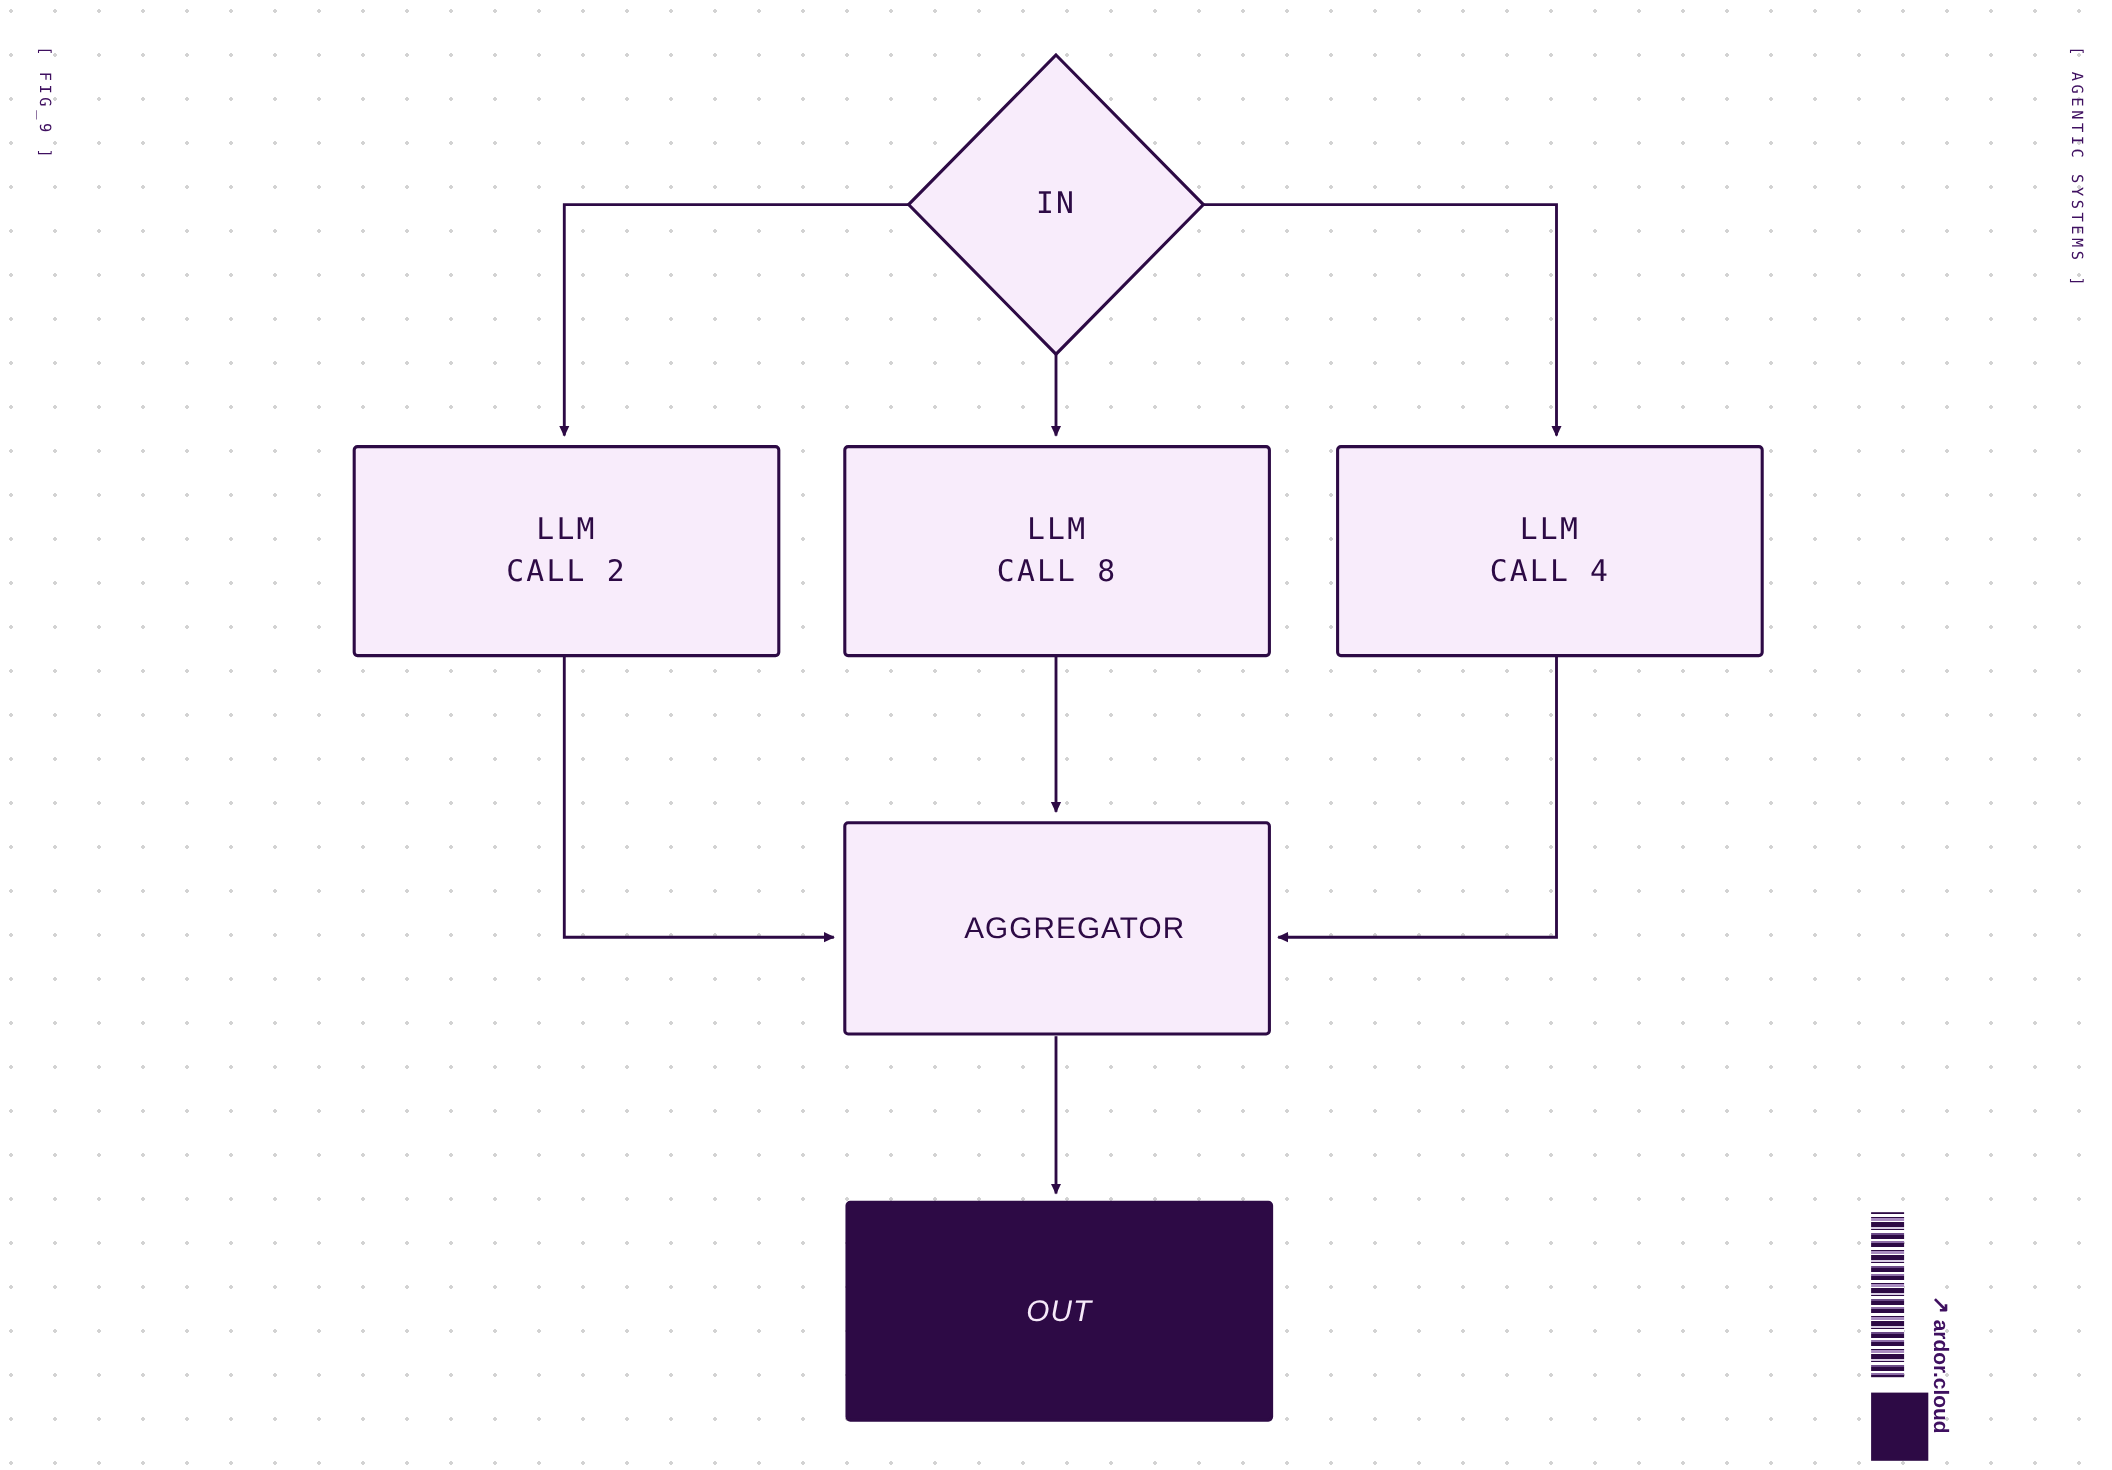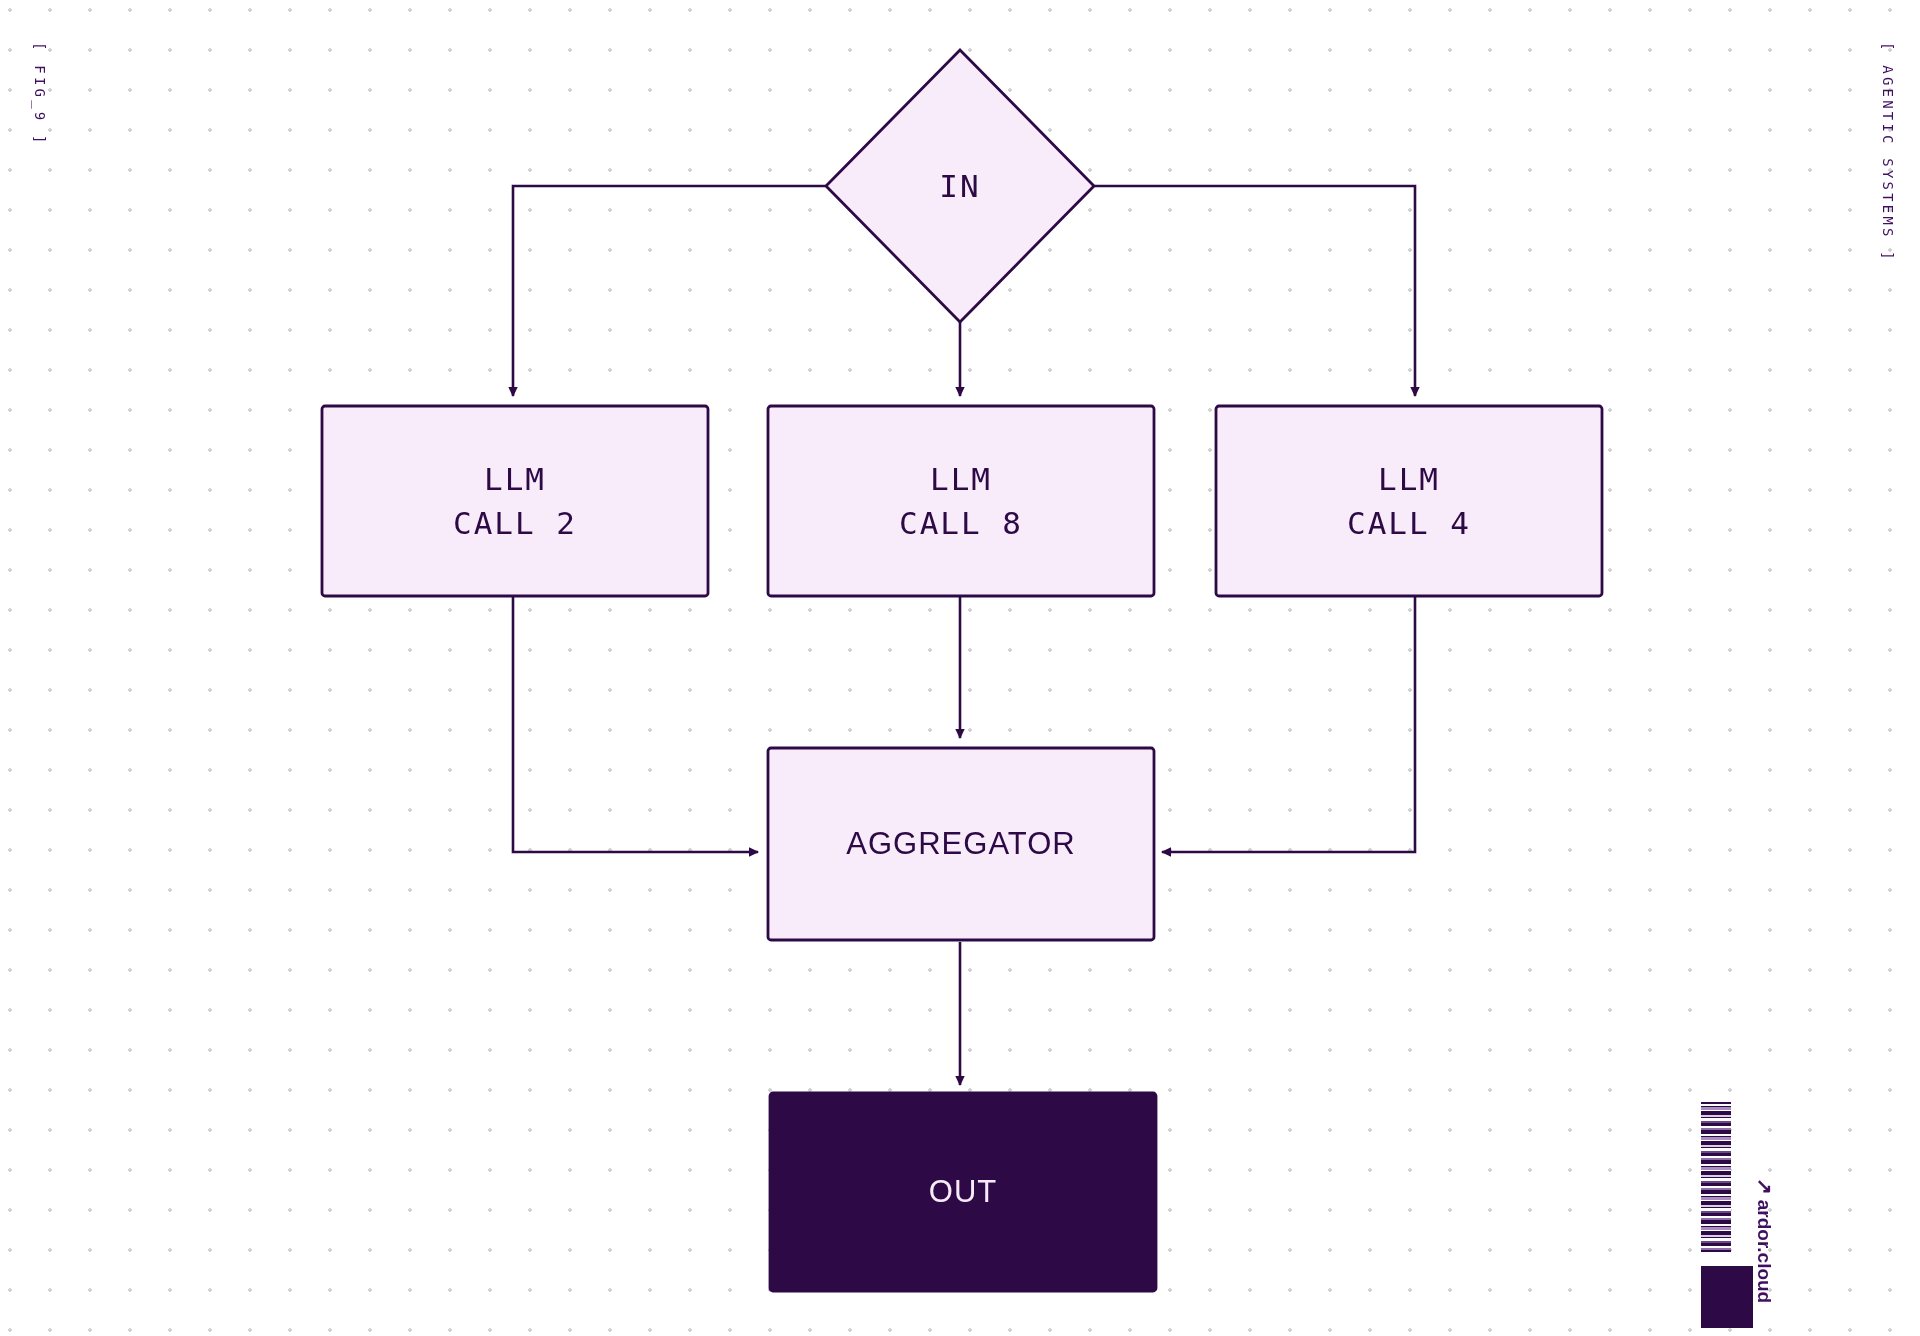--- a/index.html
+++ b/index.html
@@ -38,28 +38,28 @@
   
   .node-label {
     position: absolute;
     z-index: 3;
     display: flex;
     flex-direction: column;
     align-items: center;
     justify-content: center;
     text-align: left;
     font-family: "DejaVu Sans Mono", monospace;
-    font-size: 31px;
+    font-size: 27px;
     letter-spacing: 2px;
     color: #2d0a45;
     line-height: 1.42;
     pointer-events: none;
     white-space: pre;
   }
-  .node-label.light { color: #f6eaf9; }
+  .node-label.light { color: #f6eaf9; font-style: italic; }
   .node-label.sans {
     font-family: "Liberation Sans", sans-serif;
     letter-spacing: 1px;
   }
 
   
   .side-caption {
     position: absolute;
     z-index: 4;
     font-family: "DejaVu Sans Mono", monospace;
@@ -202,21 +202,21 @@
 <div class="node-label" style="left:768px; top:406px; width:386px; height:190px;">
   <span>LLM</span>
   <span>CALL 8</span>
 </div>
 
 <div class="node-label" style="left:1216px; top:406px; width:386px; height:190px;">
   <span>LLM</span>
   <span>CALL 4</span>
 </div>
 
-<div class="node-label sans" style="left:768px; top:748px; width:386px; height:192px;">
+<div class="node-label sans" style="left:784px; top:748px; width:386px; height:192px;">
   <span>AGGREGATOR</span>
 </div>
 
 <div class="node-label sans light" style="left:770px; top:1093px; width:386px; height:198px;">
   <span>OUT</span>
 </div>
 
 <div class="side-caption" id="caption-left">[ FIG_9 ]</div>
 <div class="side-caption" id="caption-right">[ AGENTIC SYSTEMS ]</div>
 

